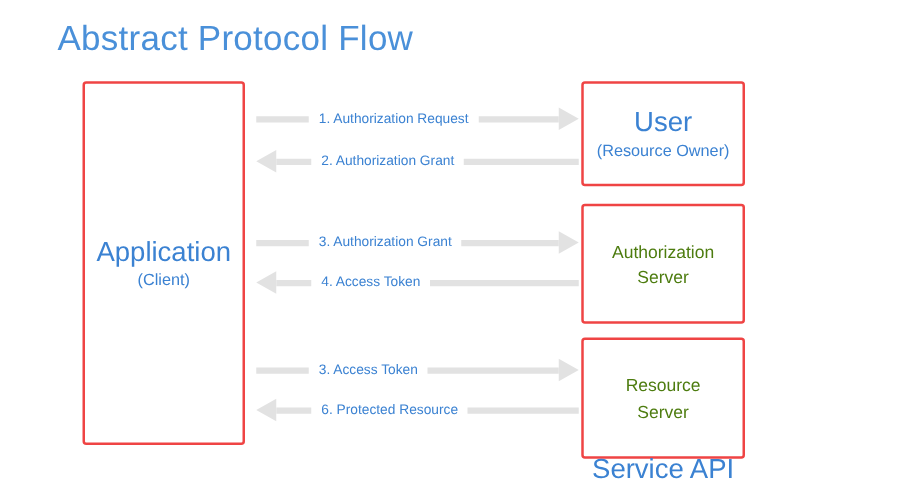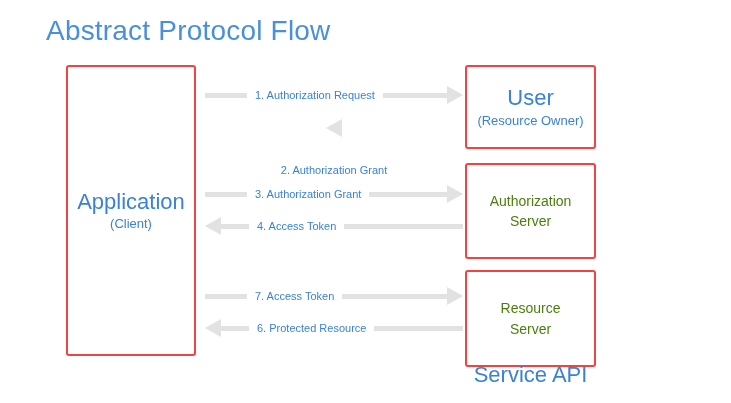--- a/index.html
+++ b/index.html
@@ -165,41 +165,41 @@
 
   <div id="service-api-label">Service API</div>
 
   <div id="flow-layer">
       <div class="flow-row dir-right" style="top: 85px;">
         <div class="flow-line stub"></div>
         <div class="flow-label">1. Authorization Request</div>
         <div class="flow-line"></div>
         <div class="flow-head right"></div>
       </div>
-      <div class="flow-row dir-left" style="top: 119px; flex-direction: column;">
+      <div class="flow-row dir-left" style="top: 119px;">
         <div class="flow-head left"></div>
         <div class="flow-line stub"></div>
         <div class="flow-label">2. Authorization Grant</div>
         <div class="flow-line"></div>
       </div>
       <div class="flow-row dir-right" style="top: 184px;">
         <div class="flow-line stub"></div>
         <div class="flow-label">3. Authorization Grant</div>
         <div class="flow-line"></div>
         <div class="flow-head right"></div>
       </div>
       <div class="flow-row dir-left" style="top: 216px;">
         <div class="flow-head left"></div>
         <div class="flow-line stub"></div>
         <div class="flow-label">4. Access Token</div>
         <div class="flow-line"></div>
       </div>
       <div class="flow-row dir-right" style="top: 286px;">
         <div class="flow-line stub"></div>
-        <div class="flow-label">7. Access Token</div>
+        <div class="flow-label">3. Access Token</div>
         <div class="flow-line"></div>
         <div class="flow-head right"></div>
       </div>
       <div class="flow-row dir-left" style="top: 318px;">
         <div class="flow-head left"></div>
         <div class="flow-line stub"></div>
         <div class="flow-label">6. Protected Resource</div>
         <div class="flow-line"></div>
       </div>
     </div>

